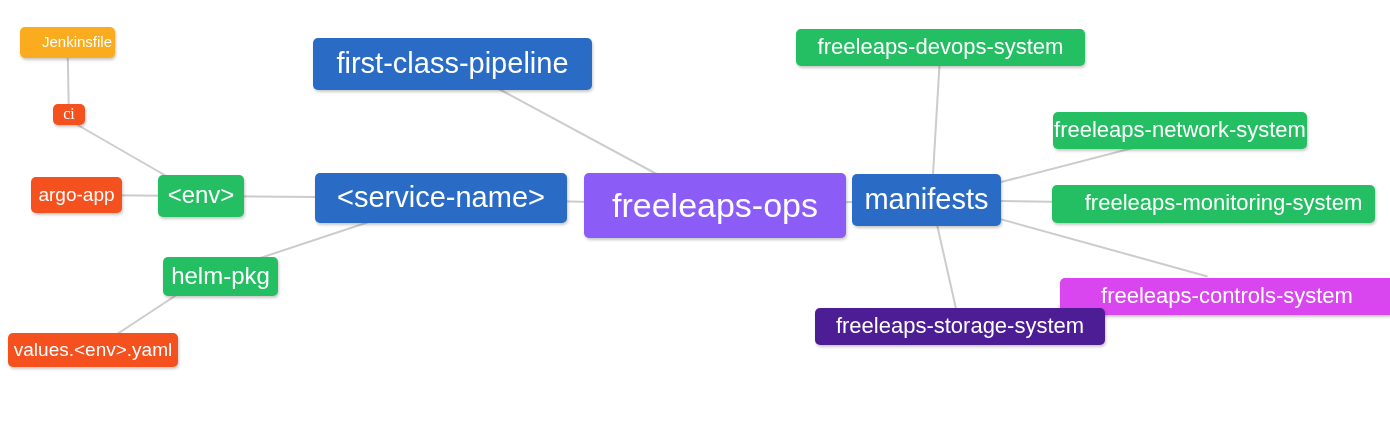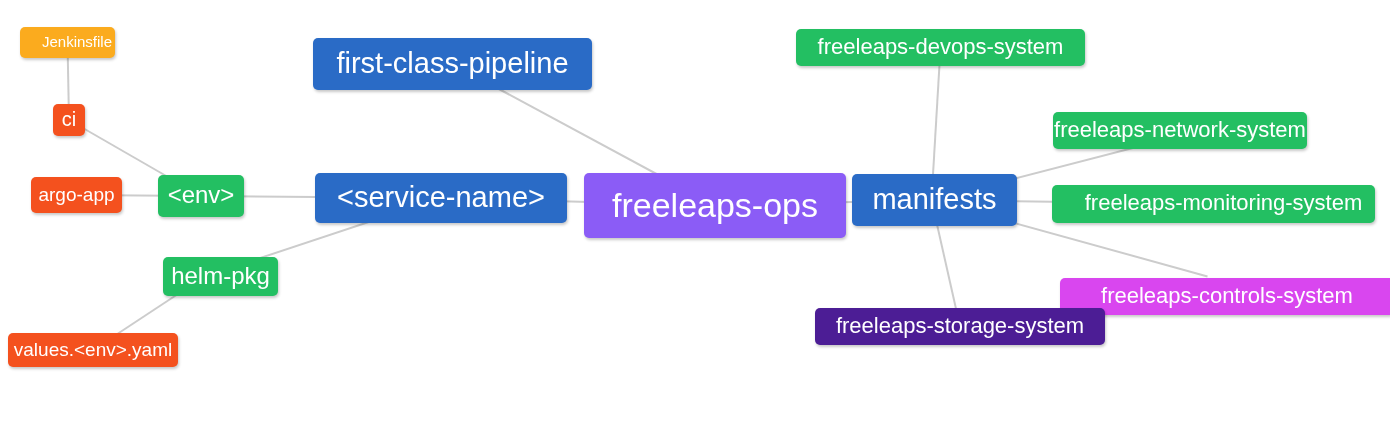--- a/index.html
+++ b/index.html
@@ -58,21 +58,21 @@
       <line x1="931.5" y1="200" x2="940.5" y2="47.5" stroke="#cccccc" stroke-width="2"></line>
       <line x1="931.5" y1="200" x2="1200.5" y2="130.5" stroke="#cccccc" stroke-width="2"></line>
       <line x1="931.5" y1="200" x2="1213.5" y2="204" stroke="#cccccc" stroke-width="2"></line>
       <line x1="931.5" y1="200" x2="1207.5" y2="276.5" stroke="#cccccc" stroke-width="2"></line>
       <line x1="931.5" y1="200" x2="960" y2="326.5" stroke="#cccccc" stroke-width="2"></line>
     </svg>
   <div id="node-layer">
       <div class="node" style="left: 20px; top: 27px; width: 95px; height: 31px; background: rgb(251, 171, 30); font-size: 15px; padding-left: 19px;">
         <span>Jenkinsfile</span>
       </div>
-      <div class="node" style="left: 53px; top: 104px; width: 32px; height: 32px; background: rgb(244, 81, 30); font-size: 20px;">
+      <div class="node" style="left: 53px; top: 104px; width: 32px; height: 21px; background: rgb(244, 81, 30); font-size: 16px; font-family: Liberation Serif, serif;">
         <span>ci</span>
       </div>
       <div class="node" style="left: 31px; top: 177px; width: 91px; height: 36px; background: rgb(244, 81, 30); font-size: 19px;">
         <span>argo-app</span>
       </div>
       <div class="node" style="left: 158px; top: 175px; width: 86px; height: 42px; background: rgb(35, 191, 98); font-size: 24px;">
         <span>&lt;env&gt;</span>
       </div>
       <div class="node" style="left: 147px; top: 257px; width: 115px; height: 39px; background: rgb(35, 191, 98); font-size: 24px; margin-left: 16px;">
         <span>helm-pkg</span>
@@ -82,21 +82,21 @@
       </div>
       <div class="node" style="left: 313px; top: 38px; width: 279px; height: 52px; background: rgb(42, 107, 198); font-size: 29px;">
         <span>first-class-pipeline</span>
       </div>
       <div class="node" style="left: 315px; top: 173px; width: 252px; height: 50px; background: rgb(42, 107, 198); font-size: 29px;">
         <span>&lt;service-name&gt;</span>
       </div>
       <div class="node" style="left: 584px; top: 173px; width: 262px; height: 65px; background: #8b5cf6; font-size: 34px;">
         <span>freeleaps-ops</span>
       </div>
-      <div class="node" style="left: 852px; top: 174px; width: 165px; height: 52px; background: rgb(42, 107, 198); font-size: 29px;">
+      <div class="node" style="left: 852px; top: 174px; width: 149px; height: 52px; background: rgb(42, 107, 198); font-size: 29px;">
         <span>manifests</span>
       </div>
       <div class="node" style="left: 796px; top: 29px; width: 289px; height: 37px; background: rgb(35, 191, 98); font-size: 22px;">
         <span>freeleaps-devops-system</span>
       </div>
       <div class="node" style="left: 1053px; top: 112px; width: 254px; height: 37px; background: rgb(35, 191, 98); font-size: 22px;">
         <span>freeleaps-network-system</span>
       </div>
       <div class="node" style="left: 1052px; top: 185px; width: 323px; height: 38px; background: rgb(35, 191, 98); font-size: 22px; padding-left: 20px;">
         <span>freeleaps-monitoring-system</span>

